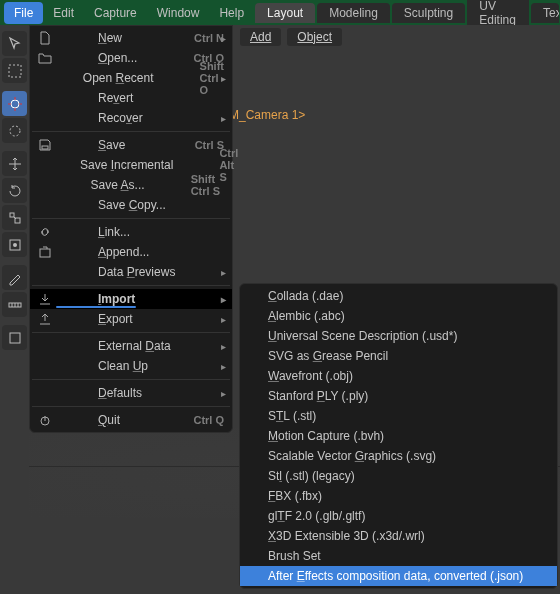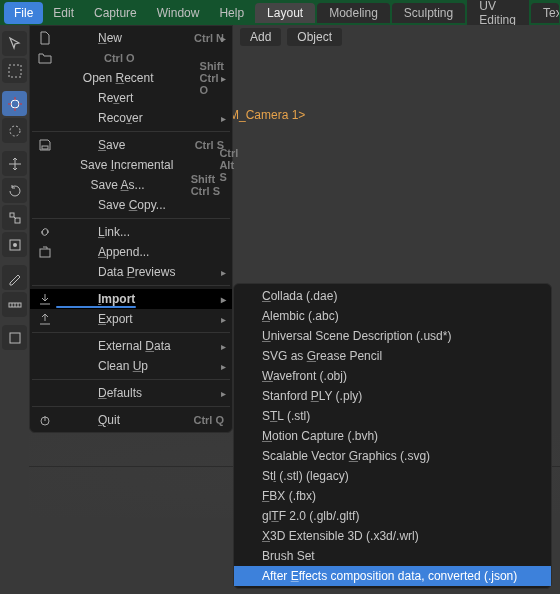--- a/index.html
+++ b/index.html
@@ -15,21 +15,21 @@
   .menubar .tab.cut { overflow:hidden; }
 
   
   .left-toolbar { position: absolute; left: 0; top: 25px; width: 29px; background: #393939; display: flex; flex-direction: column; align-items: center; padding-top: 6px; gap: 2px; }
   .left-toolbar .group { display:flex; flex-direction:column; gap:2px; padding-bottom:6px; }
   .tool-btn { width: 25px; height: 25px; border-radius: 4px; background: #2f2f2f; display:flex; align-items:center; justify-content:center; }
   .tool-btn.active { background: #4772b3; }
   .tool-btn svg { width:16px; height:16px; }
 
   
-  .header-strip { position:absolute; left:29px; top:25px; height:23px; right:0; background:#393939; display:flex; align-items:center; gap:6px; padding-left:200px; }
+  .header-strip { position:absolute; left:29px; top:25px; height:23px; right:0; background:#393939; display:flex; align-items:center; gap:6px; padding-left:200px;text-decoration:underline; }
   .header-strip .chip { background:#2c2c2c; padding:2px 10px; border-radius:3px; color:#ccc; }
 
   
   .viewport { position:absolute; left:29px; right:0; top:48px; bottom:0; background:#393939; }
   .viewport::before{ content:""; position:absolute; left:0; right:0; top:380px; height:90px; background: radial-gradient(ellipse at center, rgba(60,60,60,.6), rgba(57,57,57,0)); }
   .viewport .horizon { position:absolute; left:0; right:0; top:418px; height:1px; background:#2b2b2b; }
   .viewport .camera-label { position:absolute; left:200px; top:60px; color:#e6a24b; font-size:12px; }
 
   
   .dropdown { position:absolute; left:29px; top:25px; width:204px; background:#1c1c1c; border:1px solid #2d2d2d; border-radius:0 0 6px 6px; padding:2px 0; }
@@ -38,21 +38,21 @@
   .dd-row .ic svg { width:14px; height:14px; }
   .dd-row .lbl { flex:1; white-space:nowrap; }
   .dd-row .lbl u { text-decoration: underline; text-decoration-color: rgba(255,255,255,.4); }
   .dd-row .sc { color:#7d7d7d; font-size:11px; padding-left:6px;font-weight:bold; }
   .dd-row .arrow { color:#888; font-size:10px; position:absolute; right:6px; }
   .dd-sep { height:1px; background:#333; margin:3px 2px; }
   .dd-row.active::after { content:""; position:absolute; left:26px; bottom:1px; width:80px; height:2px; background:#3d81db; border-radius:2px; }
   .dd-row.subopen { background:#000000;font-weight:bold; }
 
   
-  .submenu { position:absolute; left:233px; top:283px; width:319px; background:#1c1c1c; border:1px solid #2d2d2d; border-radius:6px; padding:2px 0; }
+  .submenu { position:absolute; left:239px; top:283px; width:319px; background:#1c1c1c; border:1px solid #2d2d2d; border-radius:6px; padding:2px 0; }
   .sm-row { display:flex; align-items:center; height:20px; padding:0 10px 0 28px; color:#c7c7c7; white-space:nowrap; }
   .sm-row u { text-decoration: underline; text-decoration-color: rgba(255,255,255,.4); }
   .sm-row.highlight { background:#3d81db; color:#fff; }
   .sm-row.highlight::after{ content:""; position:absolute; left:261px; margin-top:18px;  }
 </style>
 </head>
 <body>
 
 <div class="menubar">
   <div class="menu-item active">File</div>
@@ -164,20 +164,21 @@
       <span class="lbl"><span><u>N</u>ew</span></span>
       <span class="sc">Ctrl N</span>
       <span class="arrow">▸</span>
     </div>
     <div class="dd-row">
       <span class="ic">
         <svg viewBox="0 0 14 14">
           <path d="M1 3h4l1 2h7v7H1z" fill="none" stroke="#aaa"></path>
         </svg>
       </span>
+      <span class="lbl"><span><u>O</u>pen...</span></span>
       <span class="sc">Ctrl O</span>
     </div>
     <div class="dd-row">
       <span class="ic"></span>
       <span class="lbl"><span>Open <u>R</u>ecent</span></span>
       <span class="sc">Shift Ctrl O</span>
       <span class="arrow">▸</span>
     </div>
     <div class="dd-row">
       <span class="ic"></span>

